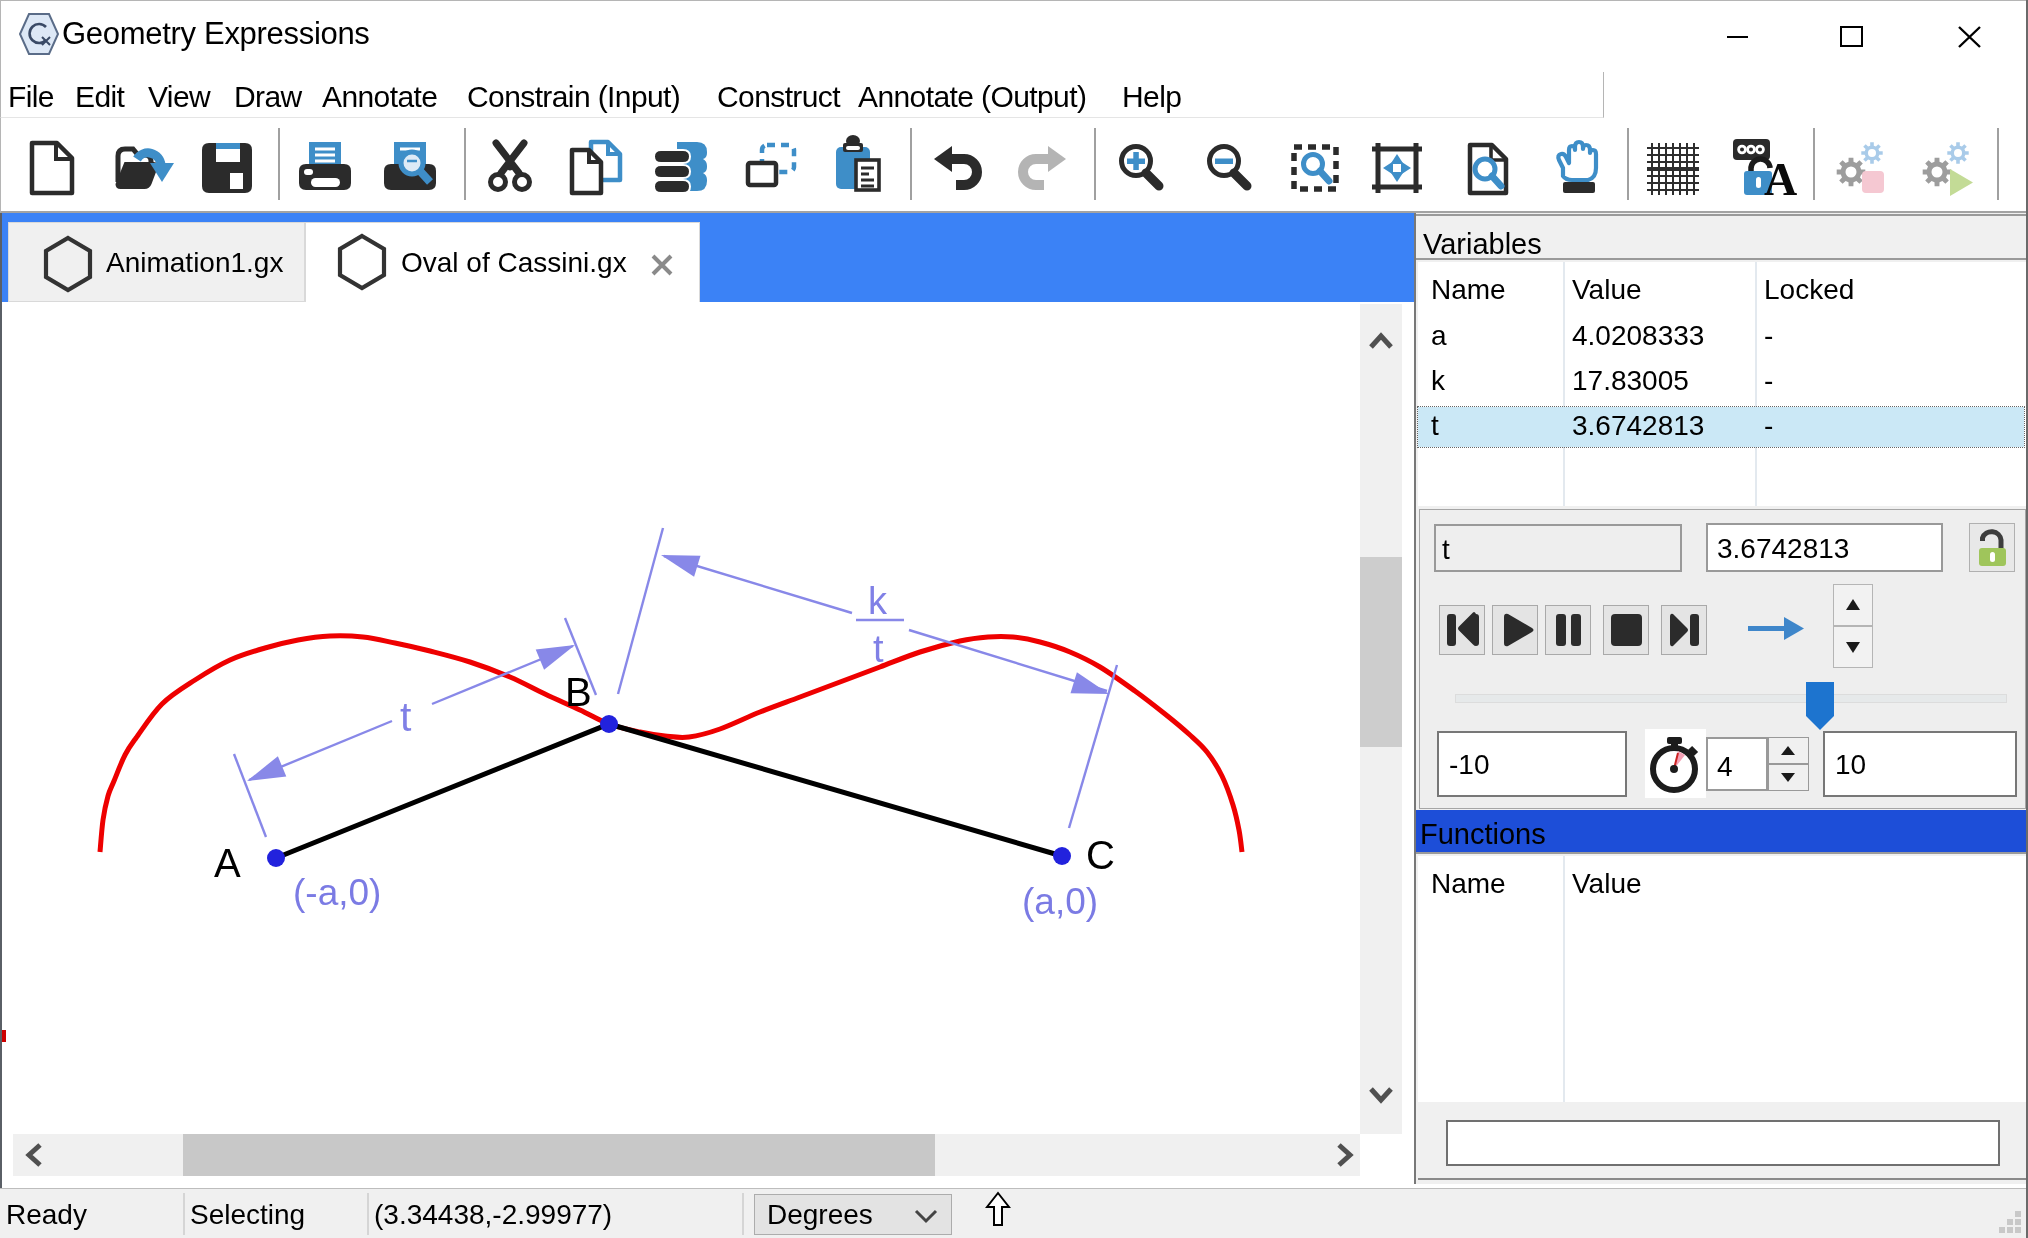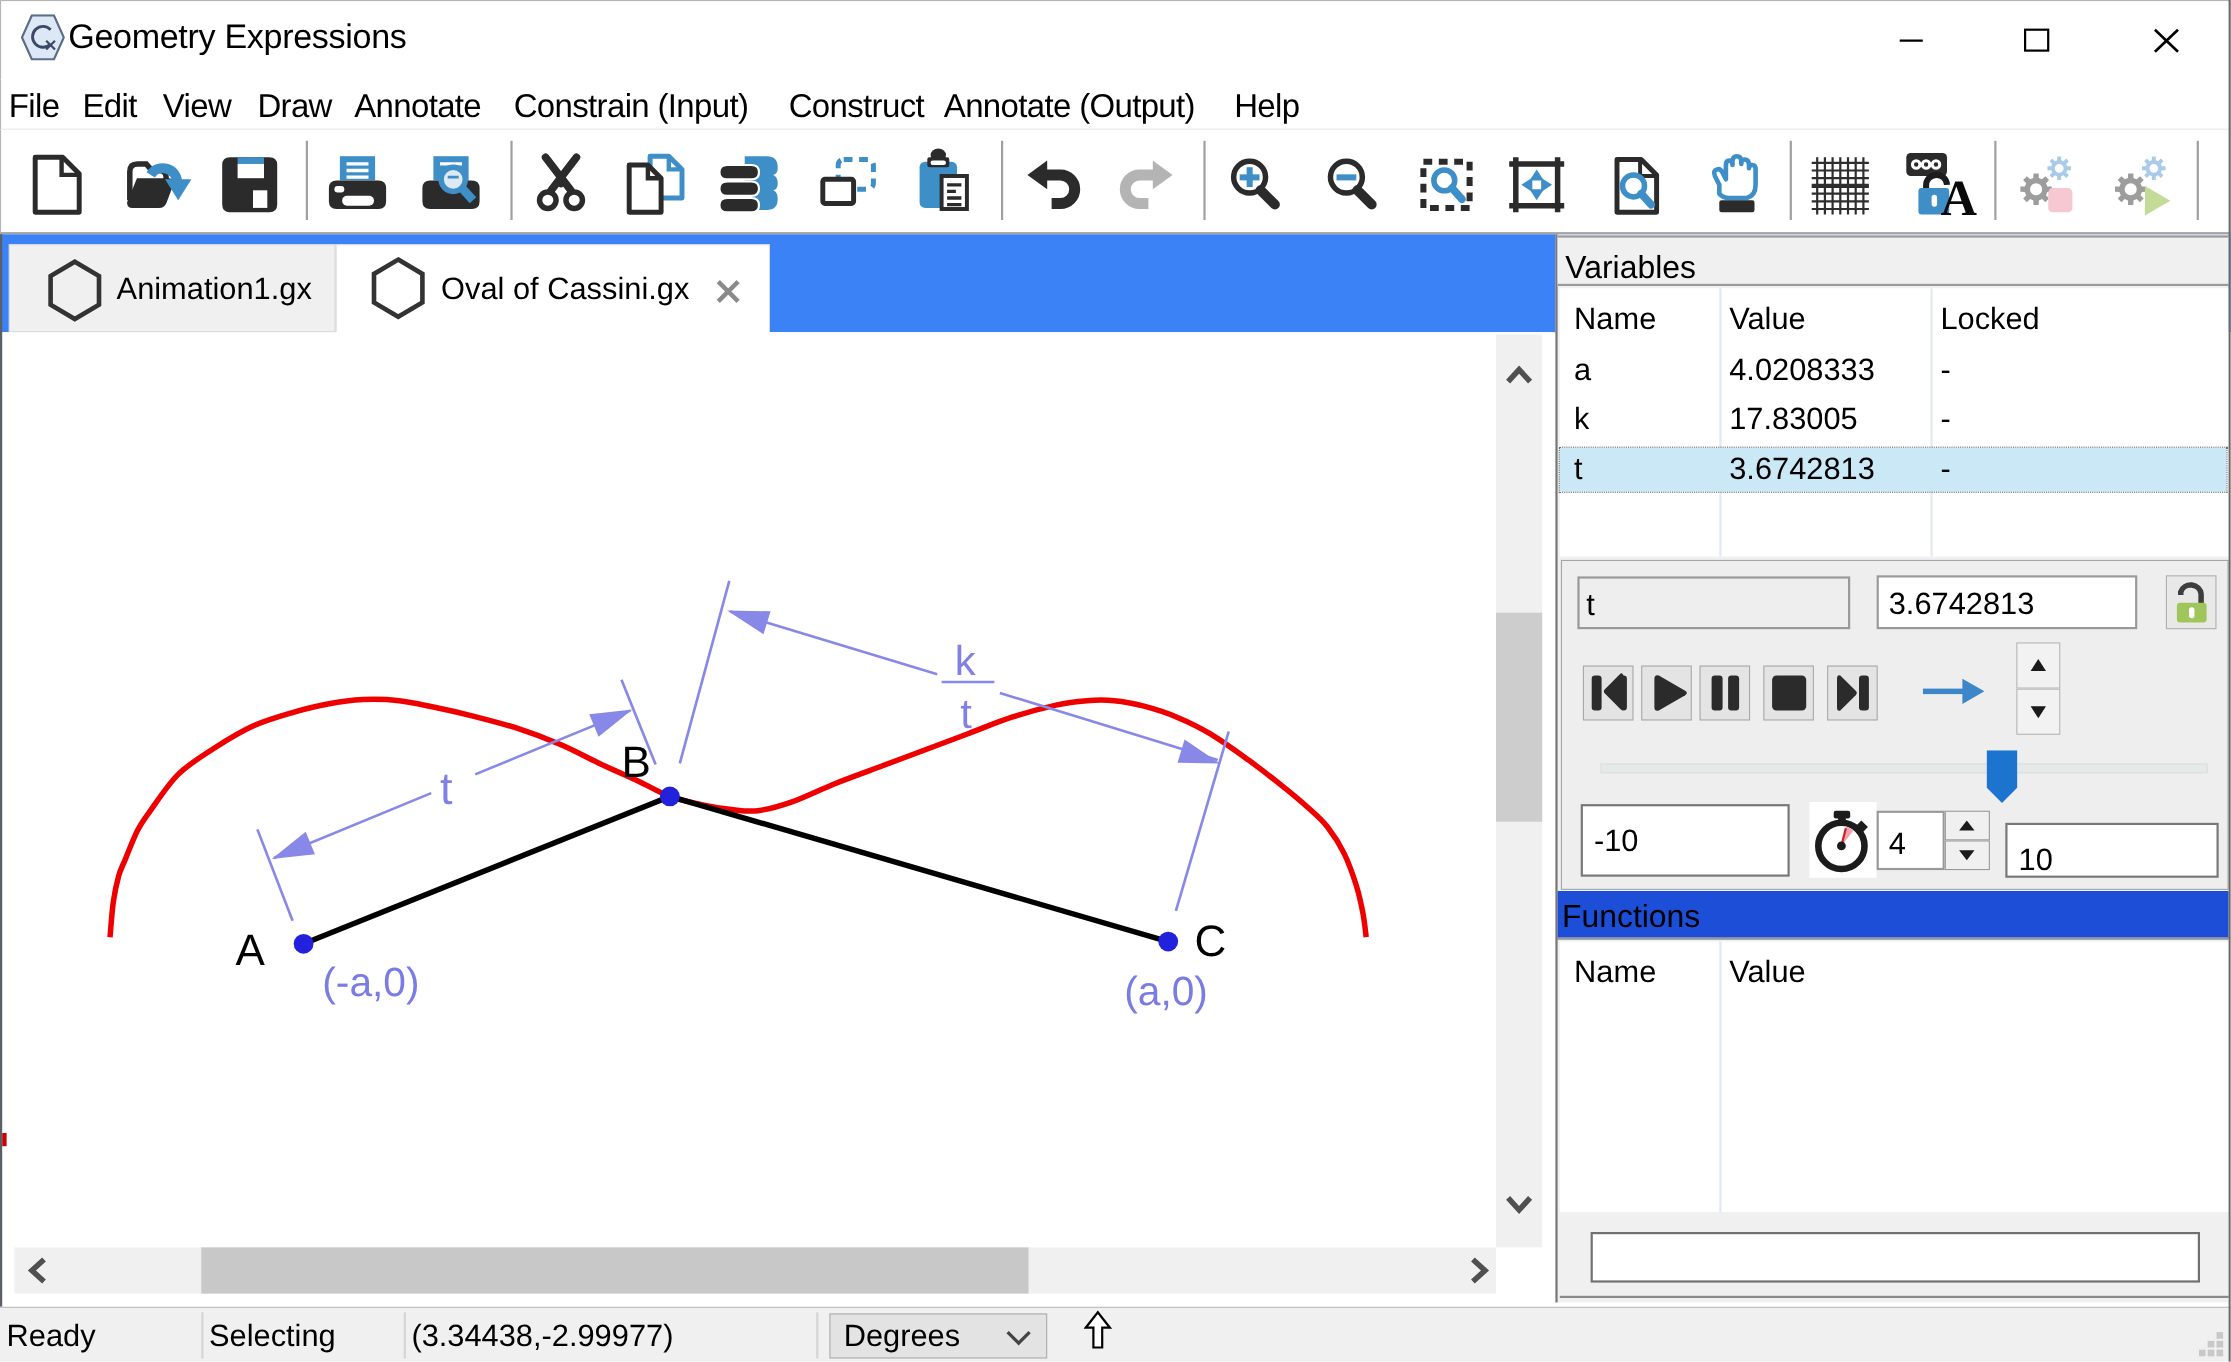--- a/index.html
+++ b/index.html
@@ -1,20 +1,20 @@
 <!DOCTYPE html>
 <html><head>
 <meta charset="utf-8">
 <style>
 * { margin:0; padding:0; box-sizing:border-box; }
 html,body { width:2028px; height:1238px; overflow:hidden; }
 body { font-family:"Liberation Sans", sans-serif; background:#fff; position:relative; }
 .abs { position:absolute; }
 #titlebar { left:0; top:0; width:2028px; height:72px; background:#fff; border-top:1px solid #b5b5b5; border-left:1px solid #b5b5b5; border-right:1px solid #b5b5b5; }
-#menubar { left:0; top:72px; width:2028px; height:46px; background:#fff; border-bottom:1px solid #e5e5e5; border-left:1px solid #b5b5b5; border-right:1px solid #b5b5b5;}
+#menubar { left:0; top:72px; width:1604px; height:46px; background:#fff; border-bottom:1px solid #e5e5e5; border-left:1px solid #b5b5b5; border-right:1px solid #b5b5b5;}
 .menuitem { position:absolute; top:0; height:46px; line-height:50px; font-size:30px; color:#000; letter-spacing:-0.6px; }
 #toolbar { left:0; top:118px; width:2028px; height:95px; background:#fff; border-bottom:2px solid #a3a3a3; border-left:1px solid #b5b5b5; border-right:1px solid #b5b5b5;}
 .tsep { position:absolute; top:10px; height:72px; width:2px; background:#a0a0a0; }
 #tabbar { left:0; top:213px; width:2028px; height:89px; background:#3b82f6; }
 .tab { position:absolute; top:9px; height:80px; font-size:28px; }
 #canvas { left:2px; top:302px; width:1410px; height:886px; background:#fff; }
 #panel { left:1414px; top:213px; width:612px; height:971px; background:#f0f0f0; border-left:2px solid #787878; }
 #statusbar { left:0; top:1188px; width:2028px; height:50px; background:#f0f0f0; border-top:1px solid #bdbdbd; font-size:28px; }
 .field { position:absolute; background:#fff; border:2px solid #999; }
 .ssep { position:absolute; top:4px; height:42px; width:2px; background:#d5d5d5; }
@@ -410,21 +410,21 @@
     <div class="abs" style="left:348px; top:227px; width:41px; height:27px; background:#f0f0f0; border:1px solid #999;">
       <svg width="39" height="25" viewBox="0 0 39 25">
           <polygon points="19,8 26,17 12,17" fill="#1a1a1a"></polygon>
         </svg>
     </div>
     <div class="abs" style="left:348px; top:254px; width:41px; height:27px; background:#f0f0f0; border:1px solid #999;">
       <svg width="39" height="25" viewBox="0 0 39 25">
           <polygon points="12,8 26,8 19,17" fill="#1a1a1a"></polygon>
         </svg>
     </div>
-    <div class="abs field" style="left:403px; top:238px; width:194px; height:50px; border-color:#777;">
+    <div class="abs field" style="left:403px; top:221px; width:194px; height:66px; border-color:#777;">
         <div class="abs" style="left:10px; top:16px;">10</div>
       </div>
   </div>
 
   <div class="abs" style="left:0; top:597px; width:610px; height:44px; background:#1d4ed8; border-bottom:2px solid #9a9a9a; font-size:29px;">
     <div class="abs" style="left:4px; top:8px;">Functions</div>
   </div>
 
   <div class="abs" style="left:2px; top:643px; width:608px; height:246px; background:#fff; font-size:28px;">
     <div class="abs" style="left:145px; top:0; width:2px; height:246px; background:#e3e9ef;"></div>

